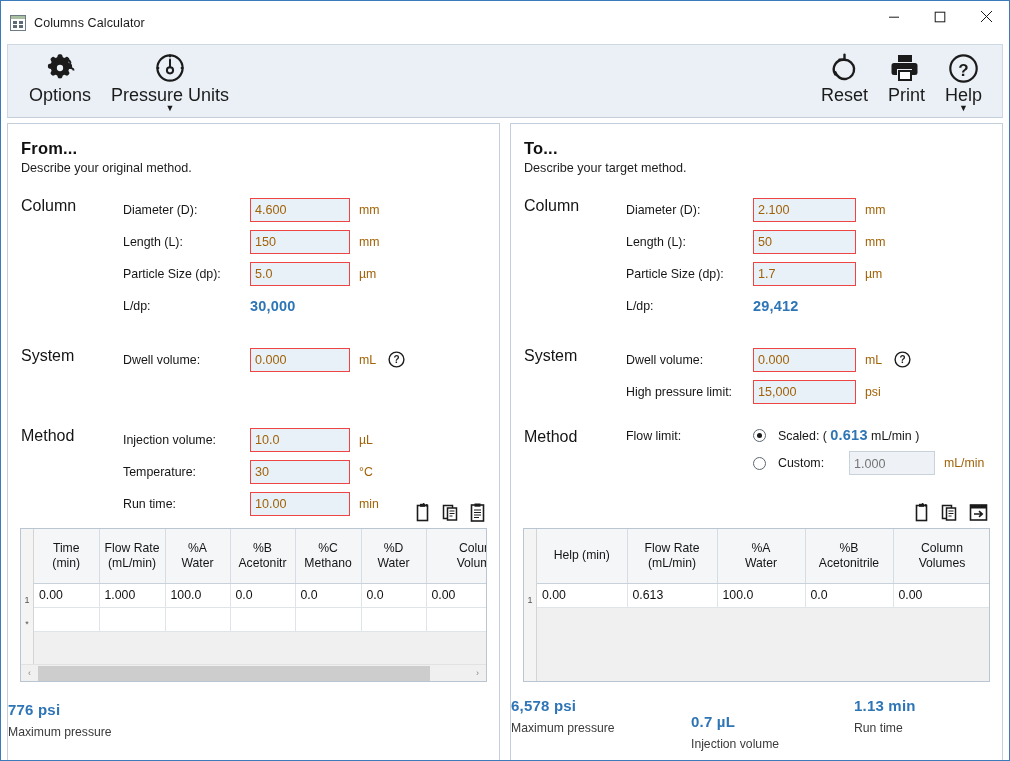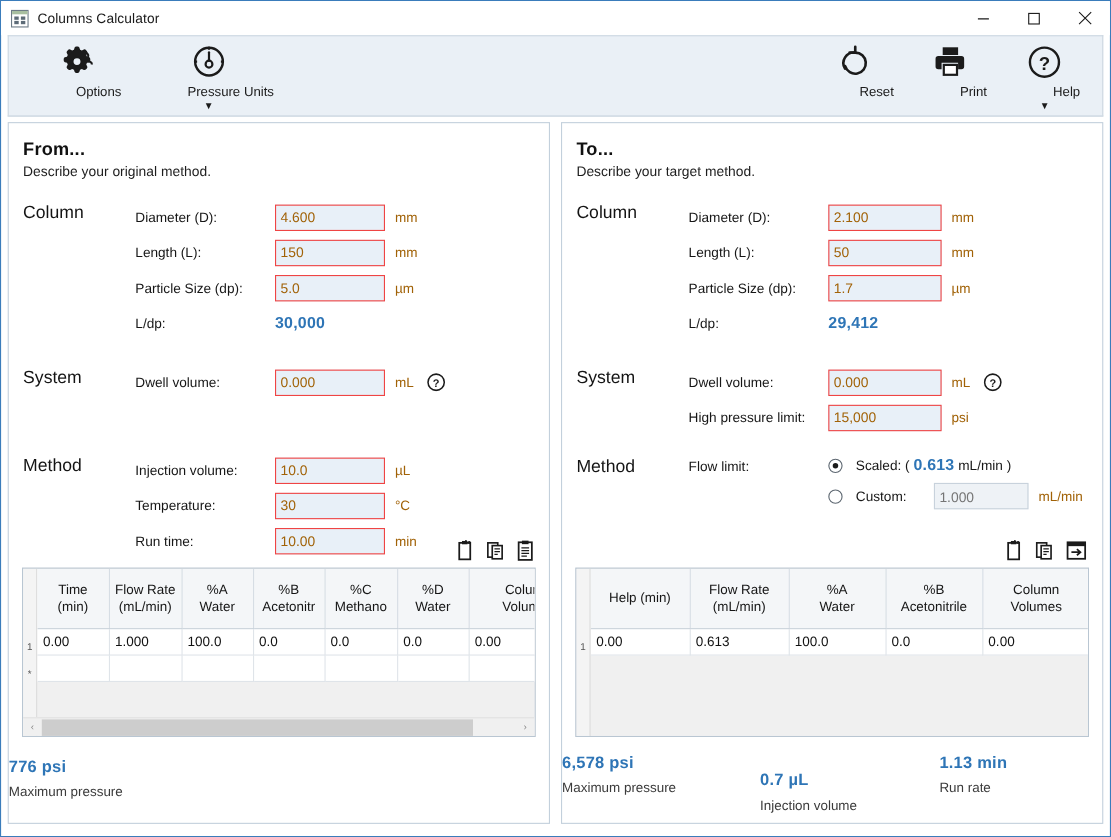--- a/index.html
+++ b/index.html
@@ -15,21 +15,21 @@
   .window {
     position: relative;
     width: 1010px; height: 761px;
     background: #ffffff;
     border: 1px solid #3a7cbb;
     overflow: hidden;
   }
 
   
   .titlebar {
-    height: 31px;
+    height: 43px;
     display: flex; align-items: center;
     background: #ffffff;
     position: relative;
     flex: 0 0 auto;
   }
   .title-icon {
     width: 16px; height: 16px;
     margin-left: 9px; margin-right: 8px;
     position: relative;
     flex: 0 0 auto;
@@ -77,25 +77,24 @@
   .rb-item {
     display: flex;
     flex-direction: column;
     align-items: center;
     padding: 6px 10px 0 10px;
     color: #1b1b1b;
     min-width: 56px;
   }
   .rb-icon { height: 34px; display:flex; align-items:center; justify-content:center; }
   .rb-label {
-    font-size: 12px;
+    font-size: 18px;
     margin-top: 3px;
     line-height: 14px;
     white-space: nowrap;
-    margin-left: 40px;
   }
   .rb-caret {
     font-size: 9px;
     line-height: 9px;
     margin-top: 2px;
     color: #1b1b1b;
   }
   .rb-left { display:flex; margin-left: 11px; }
   .rb-right { position: absolute; right: 10px; top: 0; display: flex; }
 
@@ -762,19 +761,19 @@
         <div class="stat" style="width:180px;">
           <div class="stat-val">6,578 psi</div>
           <div class="stat-cap">Maximum pressure</div>
         </div>
         <div class="stat" style="width:163px;margin-top:16px;">
           <div class="stat-val">0.7  µL</div>
           <div class="stat-cap">Injection volume</div>
         </div>
         <div class="stat">
           <div class="stat-val">1.13  min</div>
-          <div class="stat-cap">Run rate</div>
+          <div class="stat-cap">Run time</div>
         </div>
       </div>
     </div>
 
   </div>
 </div>
 
 </body></html>

